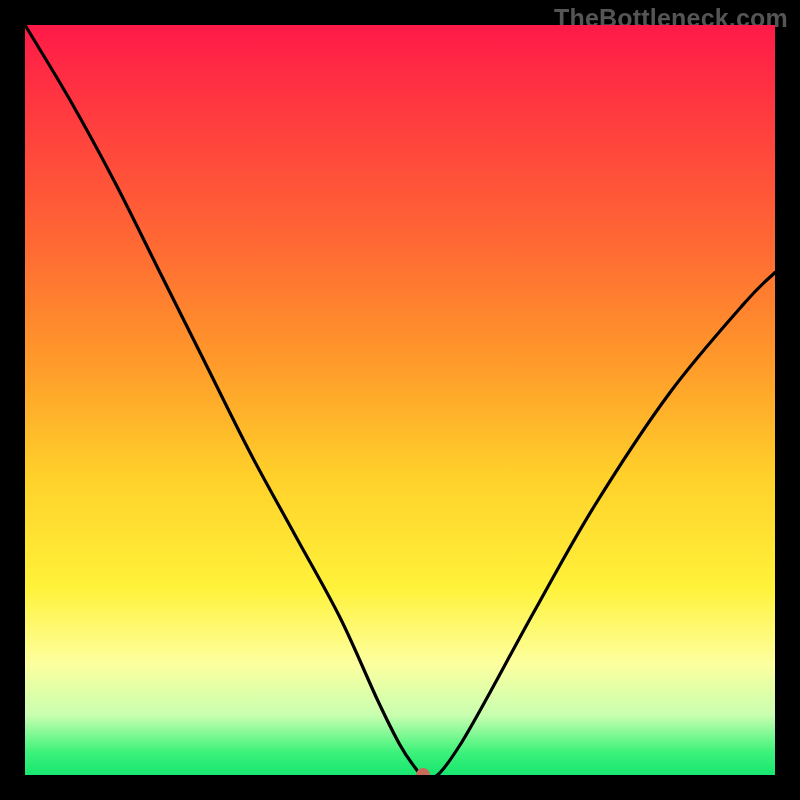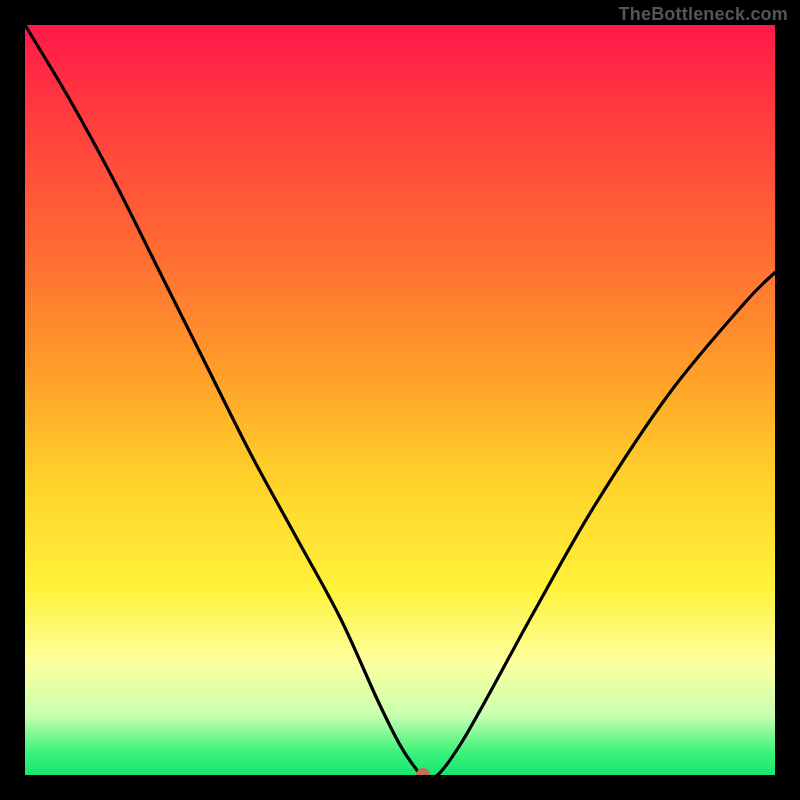--- a/index.html
+++ b/index.html
@@ -15,21 +15,21 @@
     position: relative;
     width: 800px;
     height: 800px;
     background: #000;
   }
   .watermark {
     position: absolute;
     top: 4px;
     right: 12px;
     color: #555;
-    font-size: 18px;
+    font-size: 25px;
     font-weight: 600;
     letter-spacing: 0.2px;
     user-select: none;
   }
   .plot {
     position: absolute;
     left: 25px;
     top: 25px;
     width: 750px;
     height: 750px;

